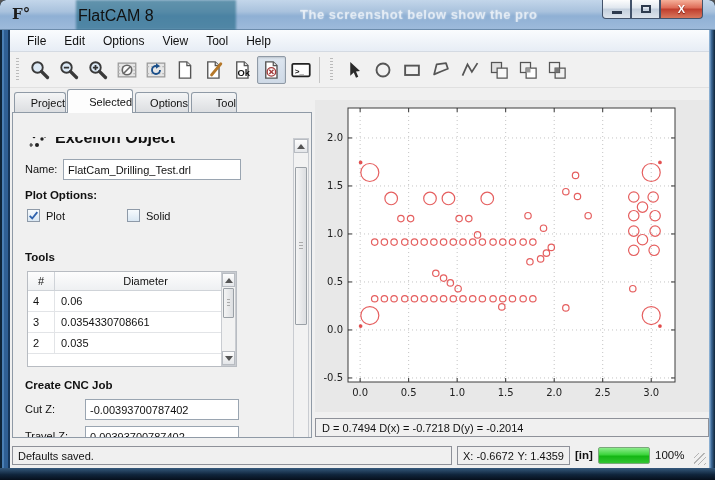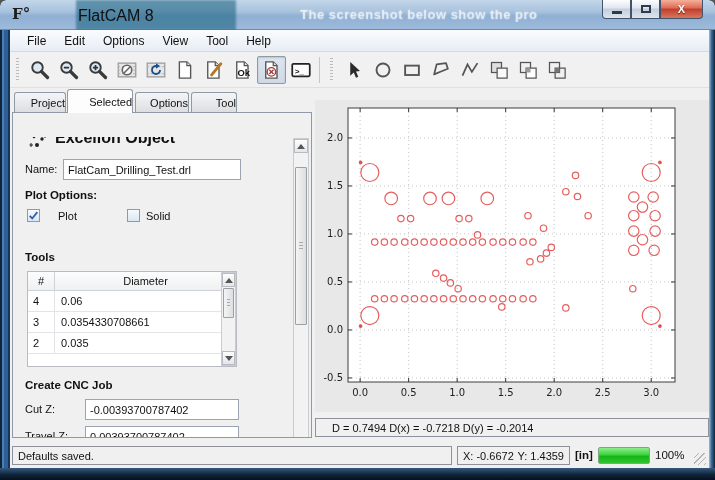--- a/index.html
+++ b/index.html
@@ -91,21 +91,21 @@
   .tri-up{width:0;height:0;border-left:4px solid transparent;border-right:4px solid transparent;border-bottom:5px solid #555;}
   .tri-down{width:0;height:0;border-left:4px solid transparent;border-right:4px solid transparent;border-top:5px solid #555;}
   .sb-thumb{position:absolute;left:1px;right:1px;background:linear-gradient(90deg,#f4f4f4,#dcdee1);
     border:1px solid #9aa0a6;border-radius:1px;}
   .sb-grip{position:absolute;left:3px;right:3px;top:50%;height:7px;margin-top:-4px;
     background:repeating-linear-gradient(#aaa 0 1px,transparent 1px 3px);}
   
   .plot-fig{position:absolute;left:305px;top:70px;width:394px;height:312px;background:#e8e8e8;}
   .plot-fig svg{width:394px;height:312px;font-family:"DejaVu Sans",sans-serif;}
   .dline-box{position:absolute;left:305px;top:388px;width:394px;height:19px;border:1px solid #8e9199;
-    background:#f0f0f0;font-size:11px;color:#111;display:flex;align-items:center;padding-left:16px;}
+    background:#f0f0f0;font-size:11px;color:#111;display:flex;align-items:center;padding-left:6px;}
   
   .statusbar{position:absolute;left:0;top:410px;width:699px;height:28px;background:#f0f0f0;}
   .sb-box{position:absolute;top:6px;height:19px;border:1px solid #8e9199;background:#f0f0f0;
     font-size:11px;color:#111;display:flex;align-items:center;padding:0 5px;}
   .units-label{position:absolute;top:9px;font-size:11.5px;font-weight:bold;color:#111;}
   .progress{position:absolute;left:588px;top:7px;width:52px;height:17px;border-radius:2px;
     border:1px solid #7aa87a;background:linear-gradient(#8cec8c,#3cd43c 45%,#14b614 55%,#32c532);}
   .progress-label{position:absolute;left:645px;top:9px;font-size:11.5px;color:#111;}
   .resize-grip{position:absolute;right:3px;bottom:3px;width:12px;height:12px;
     background:repeating-linear-gradient(135deg,transparent 0 3px,#b4b4b4 3px 4px);}
@@ -307,21 +307,21 @@
         <span class="row-label" style="left:12px;top:26px;">Name:</span>
         <input class="tfield" style="left: 50px; top: 22px; width: 178px;" value="FlatCam_Drilling_Test.drl">
 
         <span class="row-label bold" style="left:12px;top:52px;">Plot Options:</span>
 
         <div class="checkbox checked" style="left:14px;top:72px;">
           <svg viewBox="0 0 13 13">
               <polyline points="2,7 5,10 11,2.5" fill="none" stroke="#2f62ad" stroke-width="2.2"></polyline>
             </svg>
         </div>
-        <span class="row-label" style="left:45px;top:73px;">Plot</span>
+        <span class="row-label" style="left:33px;top:73px;">Plot</span>
         <div class="checkbox" style="left:114px;top:72px;">
           <svg viewBox="0 0 13 13">
               <polyline points="2,7 5,10 11,2.5" fill="none" stroke="#2f62ad" stroke-width="2.2"></polyline>
             </svg>
         </div>
         <span class="row-label" style="left:133px;top:73px;">Solid</span>
 
         <span class="row-label bold" style="left:12px;top:114px;">Tools</span>
 
         <div class="tools-table">

